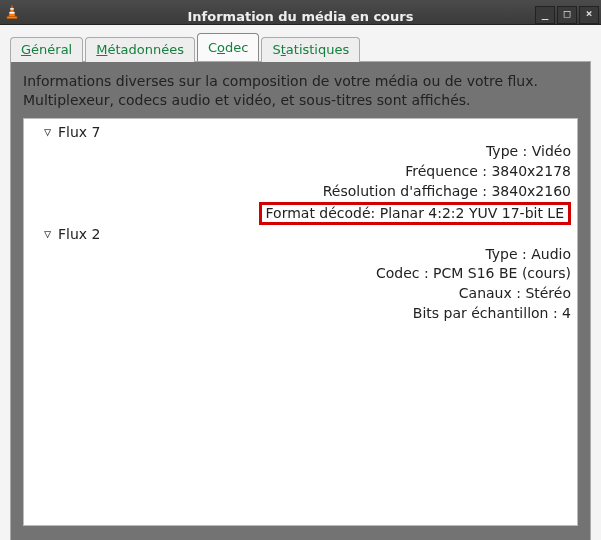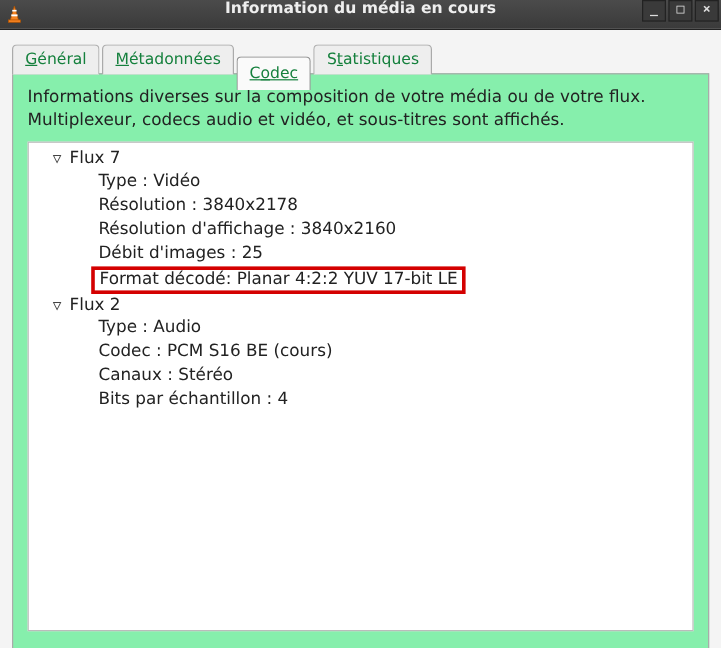--- a/index.html
+++ b/index.html
@@ -17,21 +17,21 @@
     width: 601px;
     height: 540px;
     box-sizing: border-box;
     background: #f4f4f4;
   }
   
   .titlebar {
     height: 24px;
     background: linear-gradient(to bottom, #4b4b4b 0%, #3a3a3a 100%);
     display: flex;
-    align-items: flex-start;
+    align-items: flex-end;
     color: #eee;
     font-weight: bold;
     font-size: 13px;
     position: relative;
     border-bottom: 1px solid #222;
   }
   .titlebar .app-icon {
     width: 24px;
     height: 24px;
     display: flex;
@@ -79,34 +79,33 @@
     font-size: 13px;
     color: #15803d;
     cursor: pointer;
     position: relative;
     top: 1px;
   }
   .tab.active {
     background: #fafafa;
     border-color: #888;
     font-weight: normal;
-    top: 14px;
+    top: 0px;
     padding-top: 6px;
     padding-bottom: 6px;
     z-index: 1;
-    text-decoration: underline;
   }
   .tab .underline {
     text-decoration: underline;
   }
   
   .panel {
     margin: 0 10px 10px 10px;
     border: 1px solid #aaa;
-    background: #86efac;
+    background: #737373;
     height: 480px;
     box-sizing: border-box;
     padding: 10px 12px;
   }
   .desc {
     font-size: 14px;
     line-height: 1.35;
     margin-bottom: 8px;
     color: #222;
   }
@@ -135,20 +134,21 @@
     width: 10px;
     font-family: monospace;
     color: #444;
     font-size: 12px;
   }
   .node-label {
     font-size: 14px;
   }
   .node-children {
     margin-left: 38px;
+    text-align: right;
   }
   .row {
     white-space: nowrap;
     padding: 0.5px 0;
   }
   .highlight {
     display: inline-block;
     border: 3px solid #d40000;
     padding: 0px 4px;
     margin-left: -6px;
@@ -190,23 +190,22 @@
     <div class="desc">Informations diverses sur la composition de votre média ou de votre flux. Multiplexeur, codecs audio et vidéo, et sous-titres sont affichés.</div>
     <div class="tree-frame">
 
     <div class="tree-node">
           <div class="node-header">
             <span class="disclosure">▽</span>
             <span class="node-label">Flux 7</span>
           </div>
           <div class="node-children">
             <div class="row"><span>Type : Vidéo</span></div>
-            <div class="row"><span>Résolution : 3840x2178</span></div>
+            <div class="row"><span>Fréquence : 3840x2178</span></div>
             <div class="row"><span>Résolution d'affichage : 3840x2160</span></div>
-            <div class="row"><span>Débit d'images : 25</span></div>
             <div class="row"><span class="highlight">Format décodé: Planar 4:2:2 YUV 17-bit LE</span></div>
           </div>
         </div>
         <div class="tree-node">
           <div class="node-header">
             <span class="disclosure">▽</span>
             <span class="node-label">Flux 2</span>
           </div>
           <div class="node-children">
             <div class="row"><span>Type : Audio</span></div>

